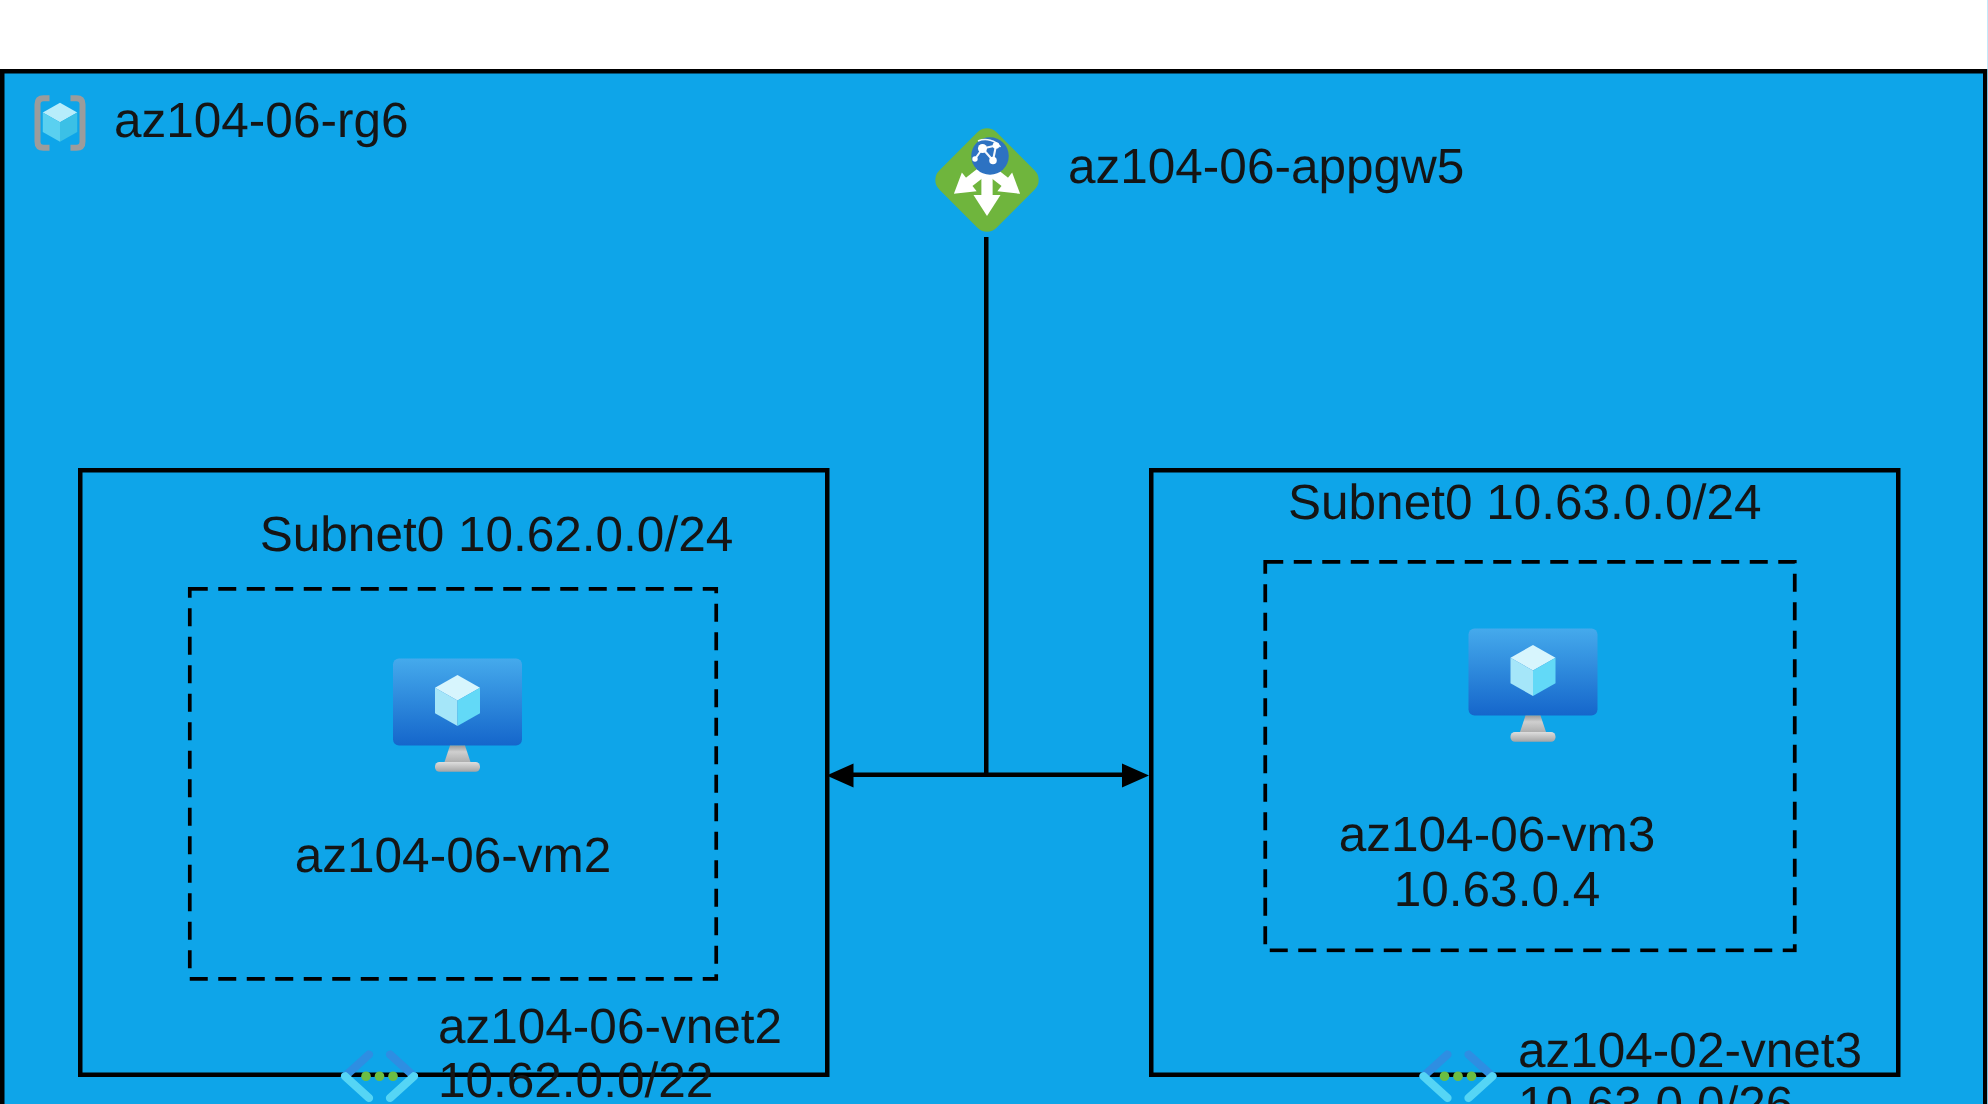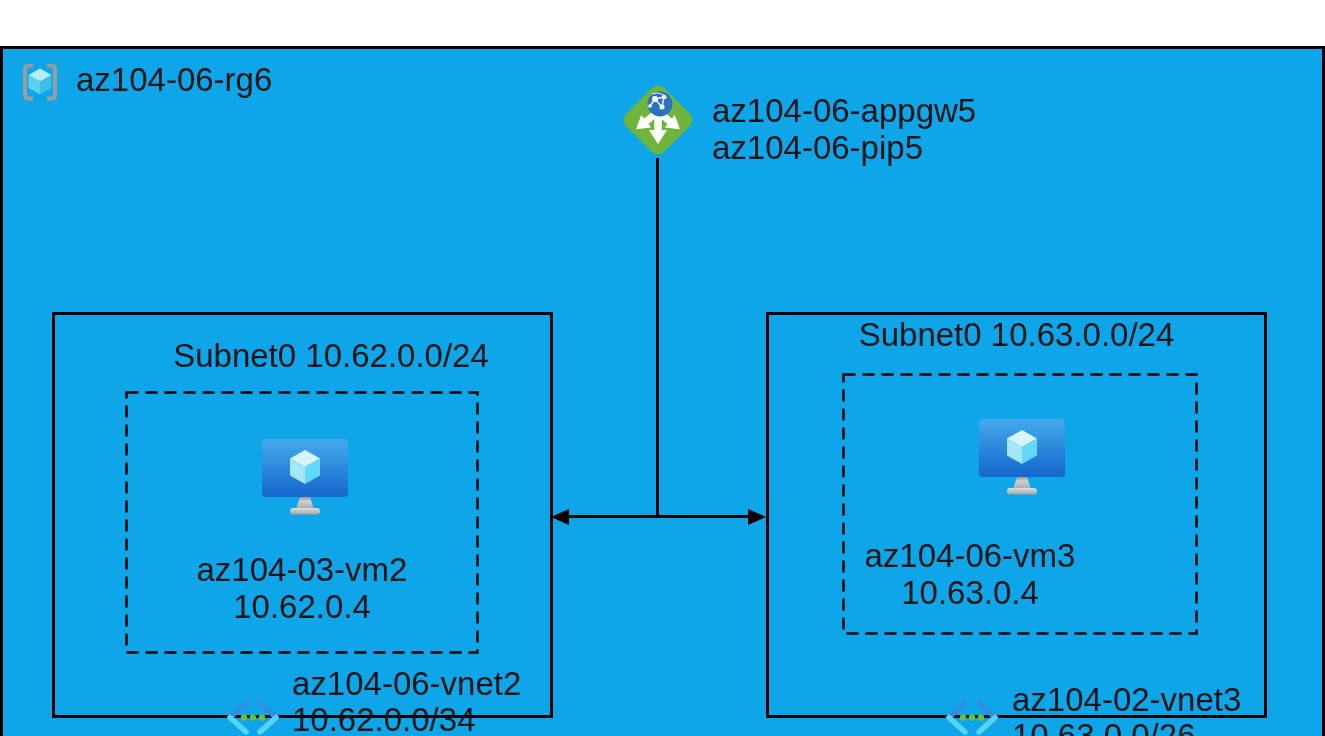--- a/index.html
+++ b/index.html
@@ -95,21 +95,20 @@
     <g fill="#fff">
       <circle cx="41" cy="23" r="3"></circle>
       <circle cx="50" cy="21" r="2.2"></circle>
       <circle cx="48" cy="31" r="2.5"></circle>
       <circle cx="36" cy="30" r="1.8"></circle>
     </g>
   </svg>
 
   <div class="abs lbl two-line" style="left:712px;top:47px;line-height:36.5px">
     <div>az104-06-appgw5</div>
-    <div>az104-06-pip5</div>
   </div>
 
   <div class="vline" style="left:656px;top:112px;width:3px;height:358px"></div>
   <div class="hline" style="left:566px;top:469px;width:184px;height:3px"></div>
   <div class="arrowhead left" style="left:551px;top:462.5px"></div>
   <div class="arrowhead right" style="left:748px;top:462.5px"></div>
 
   <div class="vnet-box" style="left:52px;top:266px;width:501px;height:406px"></div>
 
   <div class="abs lbl center" style="left:52px;top:292px;width:558px">Subnet0 10.62.0.0/24</div>
@@ -121,57 +120,56 @@
   <svg class="abs" style="left:261px;top:392px" width="88" height="80" viewBox="0 0 88 80">
     <rect x="1" y="1" width="86" height="58" rx="4" fill="url(#mon)"></rect>
     <polygon points="44,12 59,20.5 44,29 29,20.5" fill="#d7f5fd"></polygon>
     <polygon points="29,20.5 44,29 44,46 29,37.5" fill="#a5e6f9"></polygon>
     <polygon points="44,29 59,20.5 59,37.5 44,46" fill="#62d9f7"></polygon>
     <path d="M39,59 h10 l4,12 h-18 z" fill="url(#stand)"></path>
     <rect x="29" y="70" width="30" height="6.5" rx="3" fill="url(#standbase)"></rect>
   </svg>
 
   <div class="abs" style="left:125px;top:506px;width:354px">
-    <div class="lbl center" style="line-height:36.5px">az104-03-vm2</div>
-    <div class="lbl center" style="line-height:36.5px">10.62.0.4</div>
+    <div class="lbl center" style="line-height:36.5px">az104-06-vm2</div>
   </div>
 
   <svg class="abs" style="left:225px;top:654px" width="56" height="35" viewBox="0 0 56 35">
     <line class="vnet-dark" x1="21" y1="3" x2="5" y2="17.5" stroke-width="5.5" stroke-linecap="round"></line>
     <line class="vnet-light" x1="5" y1="17.5" x2="21" y2="32" stroke-width="5.5" stroke-linecap="round"></line>
     <line class="vnet-dark" x1="35" y1="3" x2="51" y2="17.5" stroke-width="5.5" stroke-linecap="round"></line>
     <line class="vnet-light" x1="51" y1="17.5" x2="35" y2="32" stroke-width="5.5" stroke-linecap="round"></line>
     <circle class="vnet-dot" cx="19" cy="17.5" r="3.2"></circle>
     <circle class="vnet-dot" cx="28" cy="17.5" r="3.2"></circle>
     <circle class="vnet-dot" cx="37" cy="17.5" r="3.2"></circle>
   </svg>
 
   <div class="abs" style="left:292px;top:620px">
     <div class="lbl" style="line-height:35.5px">az104-06-vnet2</div>
-    <div class="lbl" style="line-height:35.5px">10.62.0.0/34</div>
+    <div class="lbl" style="line-height:35.5px">10.62.0.0/22</div>
   </div>
 
   <div class="vnet-box" style="left:766px;top:266px;width:501px;height:406px"></div>
 
   <div class="abs lbl center" style="left:766px;top:271px;width:501px">Subnet0 10.63.0.0/24</div>
 
   <svg class="abs" style="left:842px;top:327px" width="356" height="262">
     <rect x="1.5" y="1.5" width="353" height="259" fill="none" stroke="#000" stroke-width="2.5" stroke-dasharray="12 7"></rect>
   </svg>
 
   <svg class="abs" style="left:978px;top:372px" width="88" height="80" viewBox="0 0 88 80">
     <rect x="1" y="1" width="86" height="58" rx="4" fill="url(#mon)"></rect>
     <polygon points="44,12 59,20.5 44,29 29,20.5" fill="#d7f5fd"></polygon>
     <polygon points="29,20.5 44,29 44,46 29,37.5" fill="#a5e6f9"></polygon>
     <polygon points="44,29 59,20.5 59,37.5 44,46" fill="#62d9f7"></polygon>
     <path d="M39,59 h10 l4,12 h-18 z" fill="url(#stand)"></path>
     <rect x="29" y="70" width="30" height="6.5" rx="3" fill="url(#standbase)"></rect>
   </svg>
 
-  <div class="abs" style="left:792px;top:492px;width:356px">
+  <div class="abs" style="left:820px;top:492px;width:356px">
     <div class="lbl center" style="line-height:36.5px">az104-06-vm3</div>
     <div class="lbl center" style="line-height:36.5px">10.63.0.4</div>
   </div>
 
   <svg class="abs" style="left:944px;top:654px" width="56" height="35" viewBox="0 0 56 35">
     <line class="vnet-dark" x1="21" y1="3" x2="5" y2="17.5" stroke-width="5.5" stroke-linecap="round"></line>
     <line class="vnet-light" x1="5" y1="17.5" x2="21" y2="32" stroke-width="5.5" stroke-linecap="round"></line>
     <line class="vnet-dark" x1="35" y1="3" x2="51" y2="17.5" stroke-width="5.5" stroke-linecap="round"></line>
     <line class="vnet-light" x1="51" y1="17.5" x2="35" y2="32" stroke-width="5.5" stroke-linecap="round"></line>
     <circle class="vnet-dot" cx="19" cy="17.5" r="3.2"></circle>

